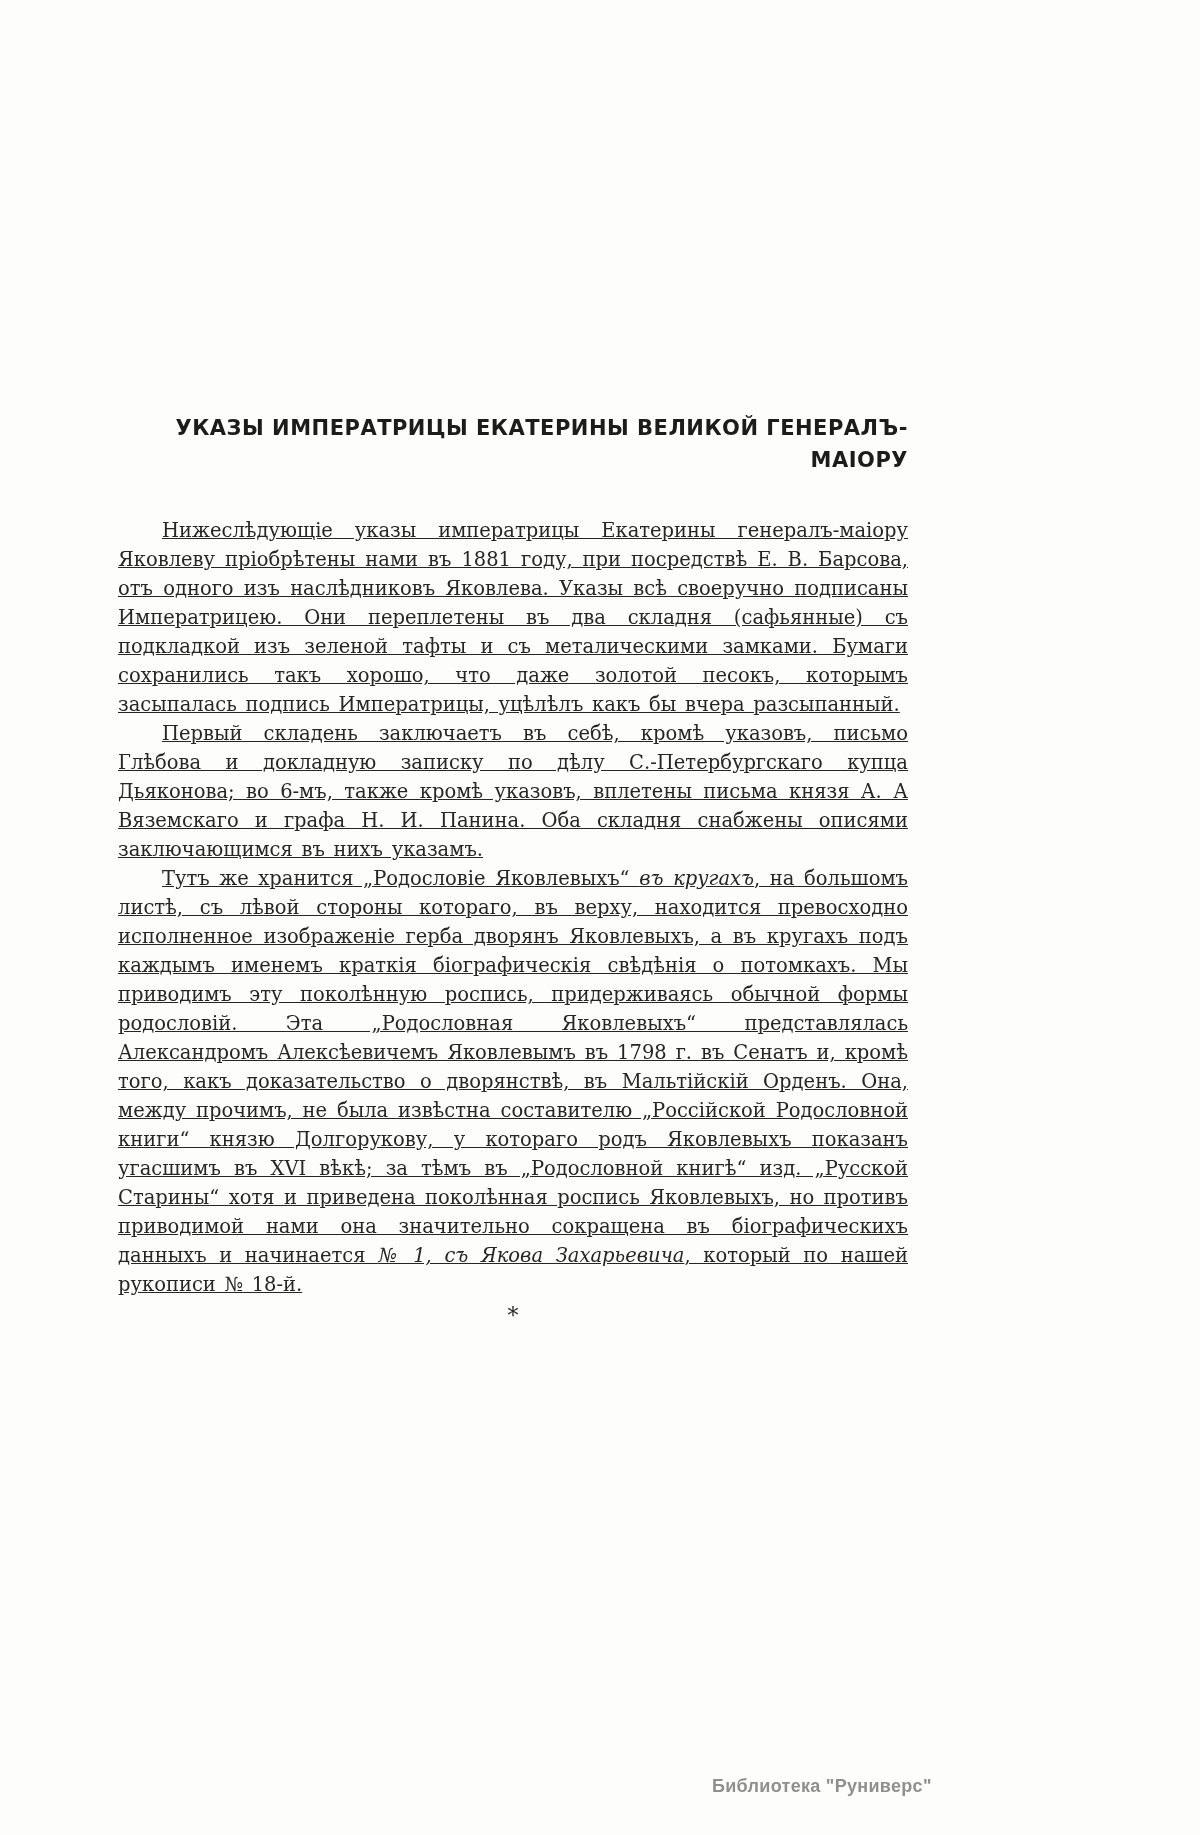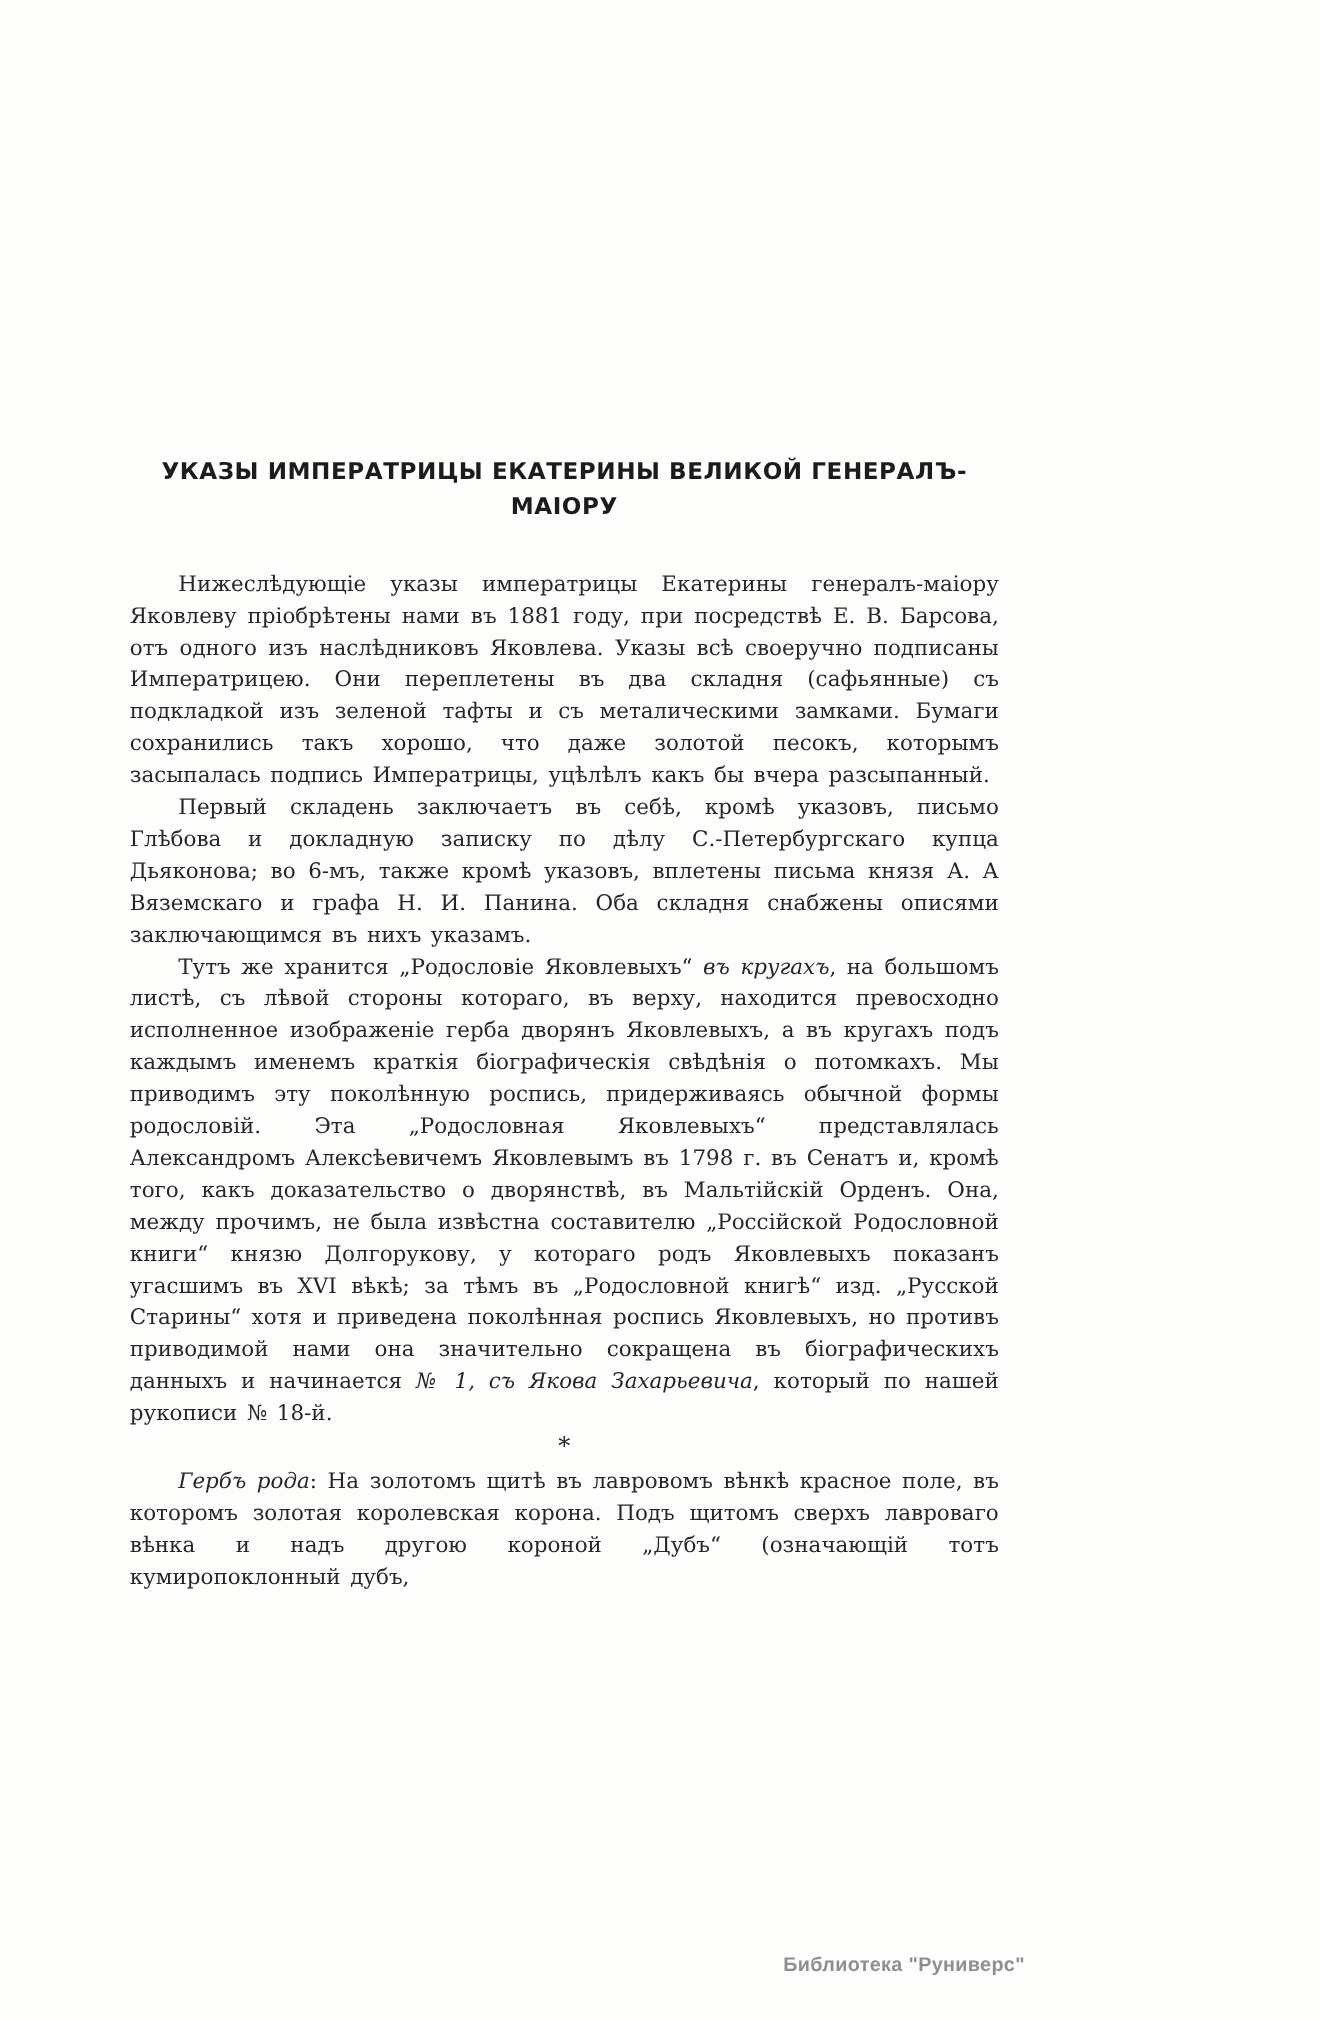--- a/index.html
+++ b/index.html
@@ -24,33 +24,34 @@
     top: 412px;
     width: 790px;
     color: #242424;
   }
   .doc-title {
     font-family: "DejaVu Sans", sans-serif;
     font-weight: bold;
     font-size: 21px;
     line-height: 32px;
     letter-spacing: 0.5px;
-    text-align: center;
+    text-align: right;
     color: #1c1c1c;
     margin: 0 0 40px 0;
   }
   .para {
     font-family: "DejaVu Serif", serif;
     font-size: 19.5px;
     line-height: 29px;
     text-align: justify;
     text-indent: 44px;
     word-spacing: 2.5px;
     margin: 0;
     color: #262626;
+    text-decoration: underline;
   }
   .para .it {
     font-style: italic;
   }
   .separator {
     font-family: "DejaVu Serif", serif;
     font-size: 22px;
     text-align: center;
     line-height: 29px;
     margin: 2px 0 2px 0;
@@ -86,21 +87,18 @@
       <span class="seg">Первый складень заключаетъ въ себѣ, кромѣ указовъ, письмо Глѣбова и докладную записку по дѣлу С.-Петербургскаго купца Дьяконова; во 6-мъ, также кромѣ указовъ, вплетены письма князя А. А Вяземскаго и графа Н. И. Панина. Оба складня снабжены описями заключающимся въ нихъ указамъ.</span>
     </p>
 
     <p class="para">
       <span class="seg">Тутъ же хранится „Родословіе Яковлевыхъ“ </span><span class="seg it">въ кругахъ</span><span class="seg">, на большомъ листѣ, съ лѣвой стороны котораго, въ верху, находится превосходно исполненное изображеніе герба дворянъ Яковлевыхъ, а въ кругахъ подъ каждымъ именемъ краткія біографическія свѣдѣнія о потомкахъ. Мы приводимъ эту поколѣнную роспись, придерживаясь обычной формы родословій. Эта „Родословная Яковлевыхъ“ представлялась Александромъ Алексѣевичемъ Яковлевымъ въ 1798 г. въ Сенатъ и, кромѣ того, какъ доказательство о дворянствѣ, въ Мальтійскій Орденъ. Она, между прочимъ, не была извѣстна составителю „Россійской Родословной книги“ князю Долгорукову, у котораго родъ Яковлевыхъ показанъ угасшимъ въ XVI вѣкѣ; за тѣмъ въ „Родословной книгѣ“ изд. „Русской Старины“ хотя и приведена поколѣнная роспись Яковлевыхъ, но противъ приводимой нами она значительно сокращена въ біографическихъ данныхъ и начинается </span><span class="seg it">№ 1, съ Якова Захарьевича</span><span class="seg">, который по нашей рукописи № 18-й.</span>
     </p>
 
     <div class="separator">*</div>
 
 
-    <p class="para">
-      <span class="seg it">Гербъ рода</span><span class="seg">: На золотомъ щитѣ въ лавровомъ вѣнкѣ красное поле, въ которомъ золотая королевская корона. Подъ щитомъ сверхъ лавроваго вѣнка и надъ другою короной „Дубъ“ (означающій тотъ кумиропоклонный дубъ,</span>
-    </p>
 
   </div>
 
   <div class="watermark">Библиотека "Руниверс"</div>
 
 </div>
 
 </body></html>

